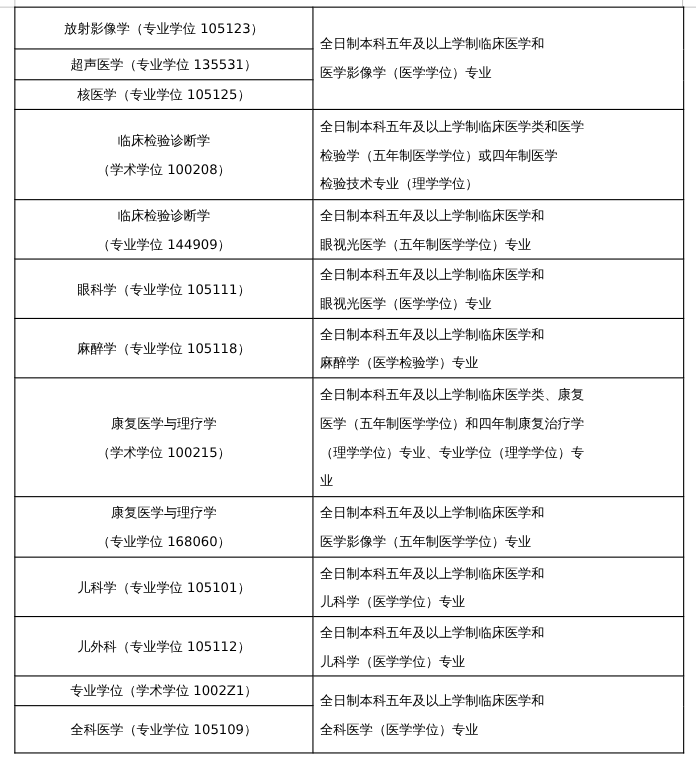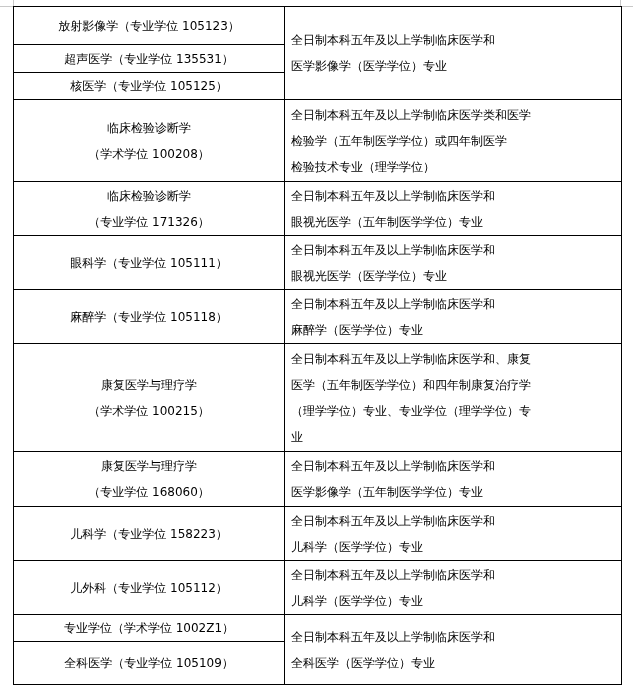--- a/index.html
+++ b/index.html
@@ -58,21 +58,21 @@
       <td class="req-text">
         <span class="line">全日制本科五年及以上学制临床医学类和医学</span>
         <span class="line">检验学（五年制医学学位）或四年制医学</span>
         <span class="line">检验技术专业（理学学位）</span>
       </td>
     </tr>
 
     <tr style="height:54px">
       <td class="major">
         <span class="line">临床检验诊断学</span>
-        <span class="line">（专业学位 171326）</span>
+        <span class="line">（专业学位 144909）</span>
       </td>
       <td class="req-text">
         <span class="line">全日制本科五年及以上学制临床医学和</span>
         <span class="line">眼视光医学（五年制医学学位）专业</span>
       </td>
     </tr>
 
     <tr style="height:54px">
       <td class="major">
           <span class="line">眼科学（专业学位 105111）</span>
@@ -82,51 +82,51 @@
         <span class="line">眼视光医学（医学学位）专业</span>
       </td>
     </tr>
 
     <tr style="height:54px">
       <td class="major">
           <span class="line">麻醉学（专业学位 105118）</span>
         </td>
       <td class="req-text">
         <span class="line">全日制本科五年及以上学制临床医学和</span>
-        <span class="line">麻醉学（医学学位）专业</span>
+        <span class="line">麻醉学（医学检验学）专业</span>
       </td>
     </tr>
 
     <tr style="height:108px">
       <td class="major">
         <span class="line">康复医学与理疗学</span>
         <span class="line">（学术学位 100215）</span>
       </td>
       <td class="req-text">
-        <span class="line">全日制本科五年及以上学制临床医学和、康复</span>
+        <span class="line">全日制本科五年及以上学制临床医学类、康复</span>
         <span class="line">医学（五年制医学学位）和四年制康复治疗学</span>
         <span class="line">（理学学位）专业、专业学位（理学学位）专</span>
         <span class="line">业</span>
       </td>
     </tr>
 
     <tr style="height:55px">
       <td class="major">
         <span class="line">康复医学与理疗学</span>
         <span class="line">（专业学位 168060）</span>
       </td>
       <td class="req-text">
         <span class="line">全日制本科五年及以上学制临床医学和</span>
         <span class="line">医学影像学（五年制医学学位）专业</span>
       </td>
     </tr>
 
     <tr style="height:54px">
       <td class="major">
-          <span class="line">儿科学（专业学位 158223）</span>
+          <span class="line">儿科学（专业学位 105101）</span>
         </td>
       <td class="req-text">
         <span class="line">全日制本科五年及以上学制临床医学和</span>
         <span class="line">儿科学（医学学位）专业</span>
       </td>
     </tr>
 
     <tr style="height:54px">
       <td class="major">
           <span class="line">儿外科（专业学位 105112）</span>

